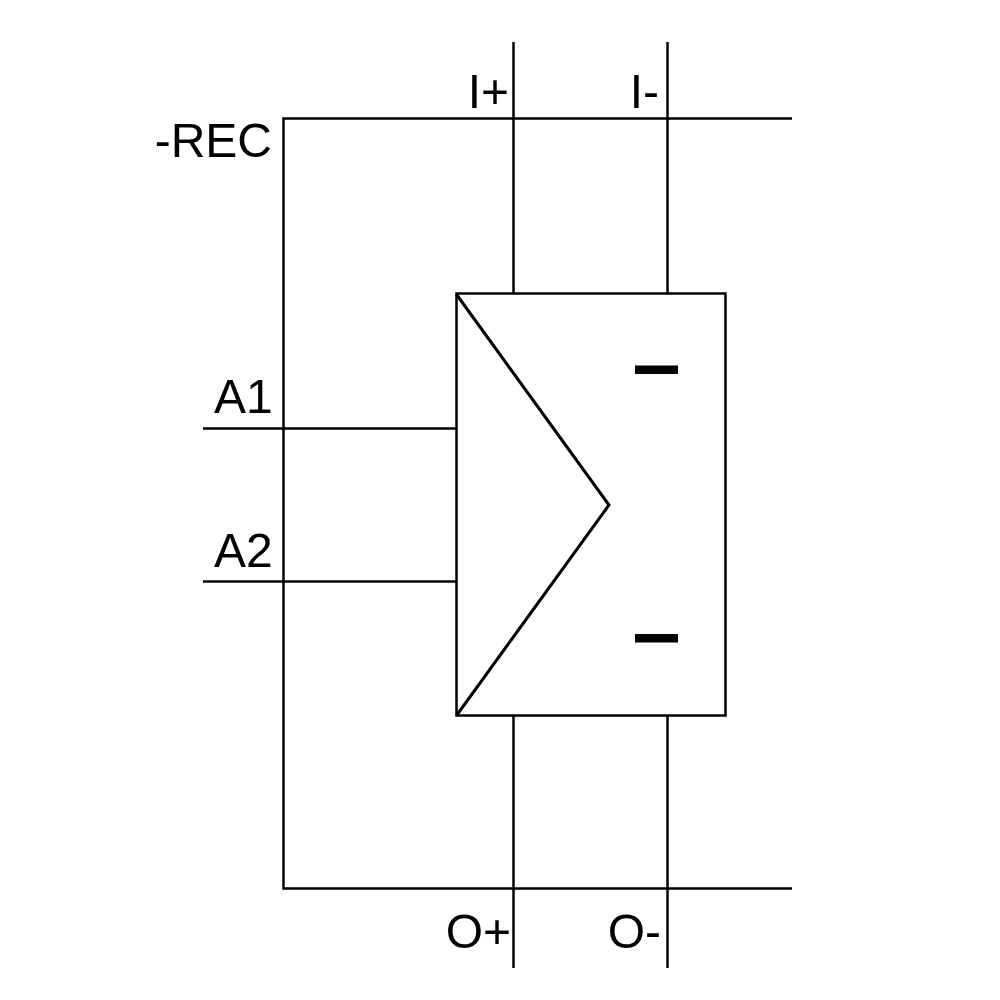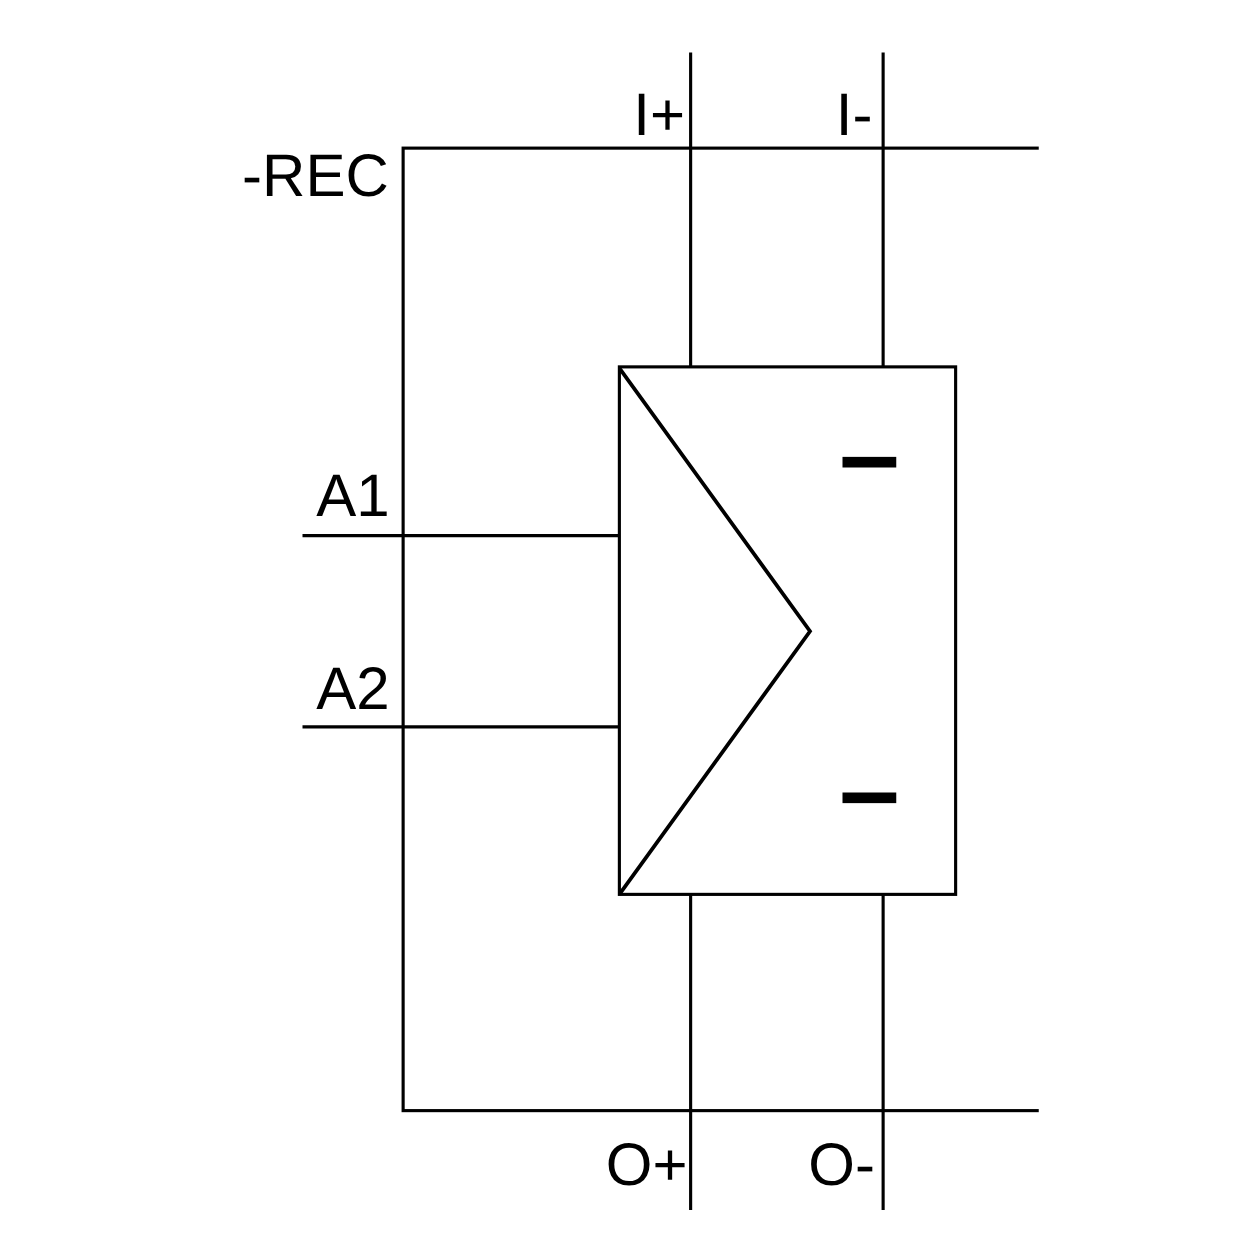--- a/index.html
+++ b/index.html
@@ -9,21 +9,20 @@
     height: 1000px;
     background: #ffffff;
     font-family: "Liberation Sans", sans-serif;
   }
   .stage {
     position: relative;
     width: 792px;
     height: 1000px;
     background: #ffffff;
     overflow: hidden;
-    padding-left: 39px;
   }
   svg { display: block; }
   svg text {
     font-family: "Liberation Sans", sans-serif;
     font-size: 48px;
     fill: #000000;
   }
   .wire, .outline {
     fill: none;
     stroke: #000000;

